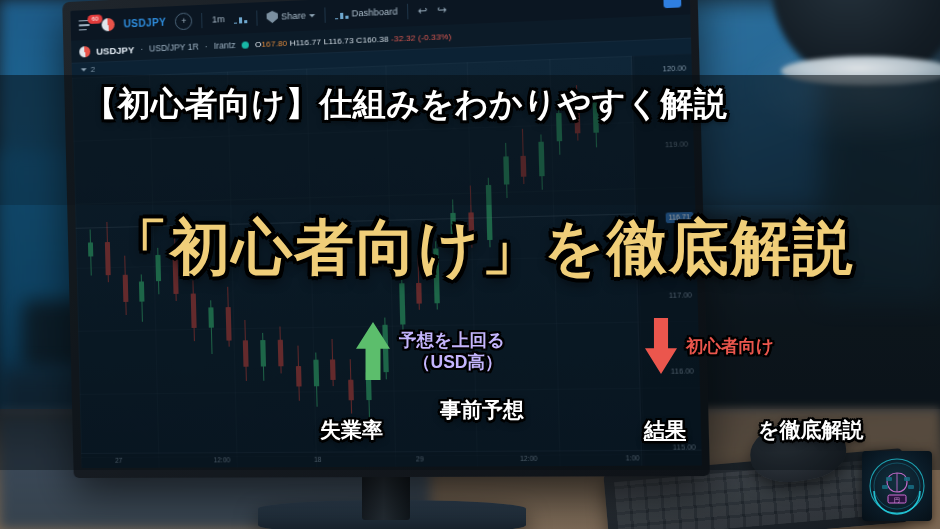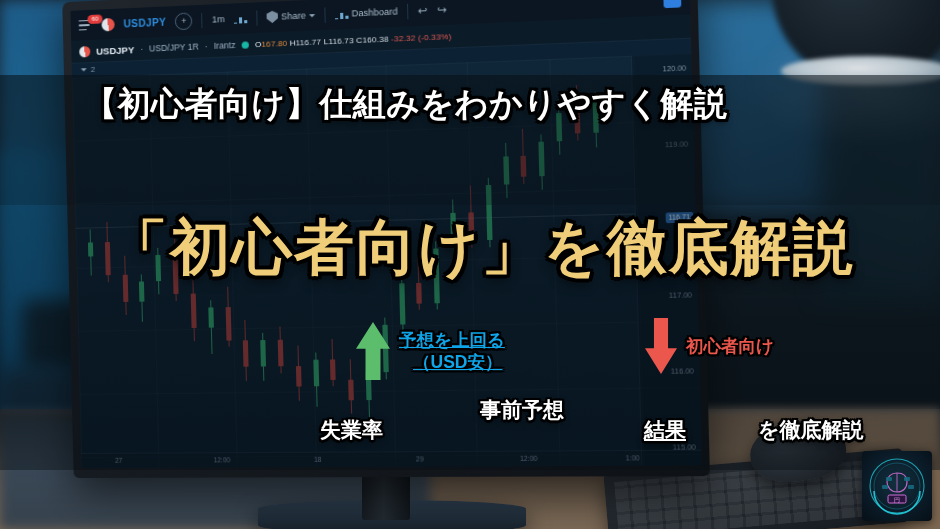--- a/index.html
+++ b/index.html
@@ -285,36 +285,36 @@
   }
   .arrow-down{
     background:#eb564d;
     clip-path:polygon(28% 0,72% 0,72% 54%,100% 54%,50% 100%,0 54%,28% 54%);
   }
   .callout-text{font-weight:bold;font-size:17.5px;line-height:1.28;white-space:nowrap;
     text-shadow:-2px -2px 0 #000,2px -2px 0 #000,-2px 2px 0 #000,2px 2px 0 #000,
                 -2.4px 0 0 #000,2.4px 0 0 #000,0 -2.4px 0 #000,0 2.4px 0 #000;}
   .callout-text .l2{display:block;padding-left:14px;}
   #callout-up{left:356px;top:322px;}
-  #callout-up .callout-text{color:#0ea5e9;text-decoration:underline;}
+  #callout-up .callout-text{color:#c4b5fd;}
   #callout-down{left:645px;top:318px;}
   #callout-down .callout-text{color:#eb564d;}
   #callout-down .arrow{width:32px;height:56px;}
 
   
   .kw{
     font-weight:bold;color:#ffffff;font-size:21px;line-height:1.18;
     text-align:center;white-space:nowrap;
     text-shadow:-2px -2px 0 #000,2px -2px 0 #000,-2px 2px 0 #000,2px 2px 0 #000,
                 -2.5px 0 0 #000,2.5px 0 0 #000,0 -2.5px 0 #000,0 2.5px 0 #000,
                 0 3px 7px rgba(0,0,0,.8);
   }
   #kw-nfp{left:46px;top:398px;}
   #kw-unemp{left:320px;top:418px;font-family:Liberation Serif, serif;}
-  #kw-forecast{left:440px;top:398px;margin-left:40px;}
+  #kw-forecast{left:440px;top:398px;}
   #kw-result{left:644px;top:418px;text-decoration:underline;}
   #kw-policy{left:758px;top:418px;}
 
   
   .logo-badge{
     position:absolute;right:8px;bottom:8px;width:70px;height:70px;z-index:12;
     background:radial-gradient(circle at 50% 45%,#12303f 0%,#0a1a26 62%,#060f16 100%);
     border-radius:4px;
     box-shadow:0 2px 10px rgba(0,0,0,.6);
     overflow:hidden;
@@ -574,21 +574,21 @@
   <div class="band band-bottom"></div>
 
   <div class="txt title-line" id="title1">【初心者向け】仕組みをわかりやすく解説</div>
 
   <div class="txt headline">「初心者向け」を徹底解説</div>
 
   <div class="txt callout" id="callout-up">
     <div class="arrow arrow-up"></div>
     <div class="callout-text">
       <span>予想を上回る</span>
-      <span class="l2">（USD安）</span>
+      <span class="l2">（USD高）</span>
     </div>
   </div>
 
   <div class="txt callout" id="callout-down">
     <div class="arrow arrow-down"></div>
     <div class="callout-text">
       <span>初心者向け</span>
     </div>
   </div>
 

